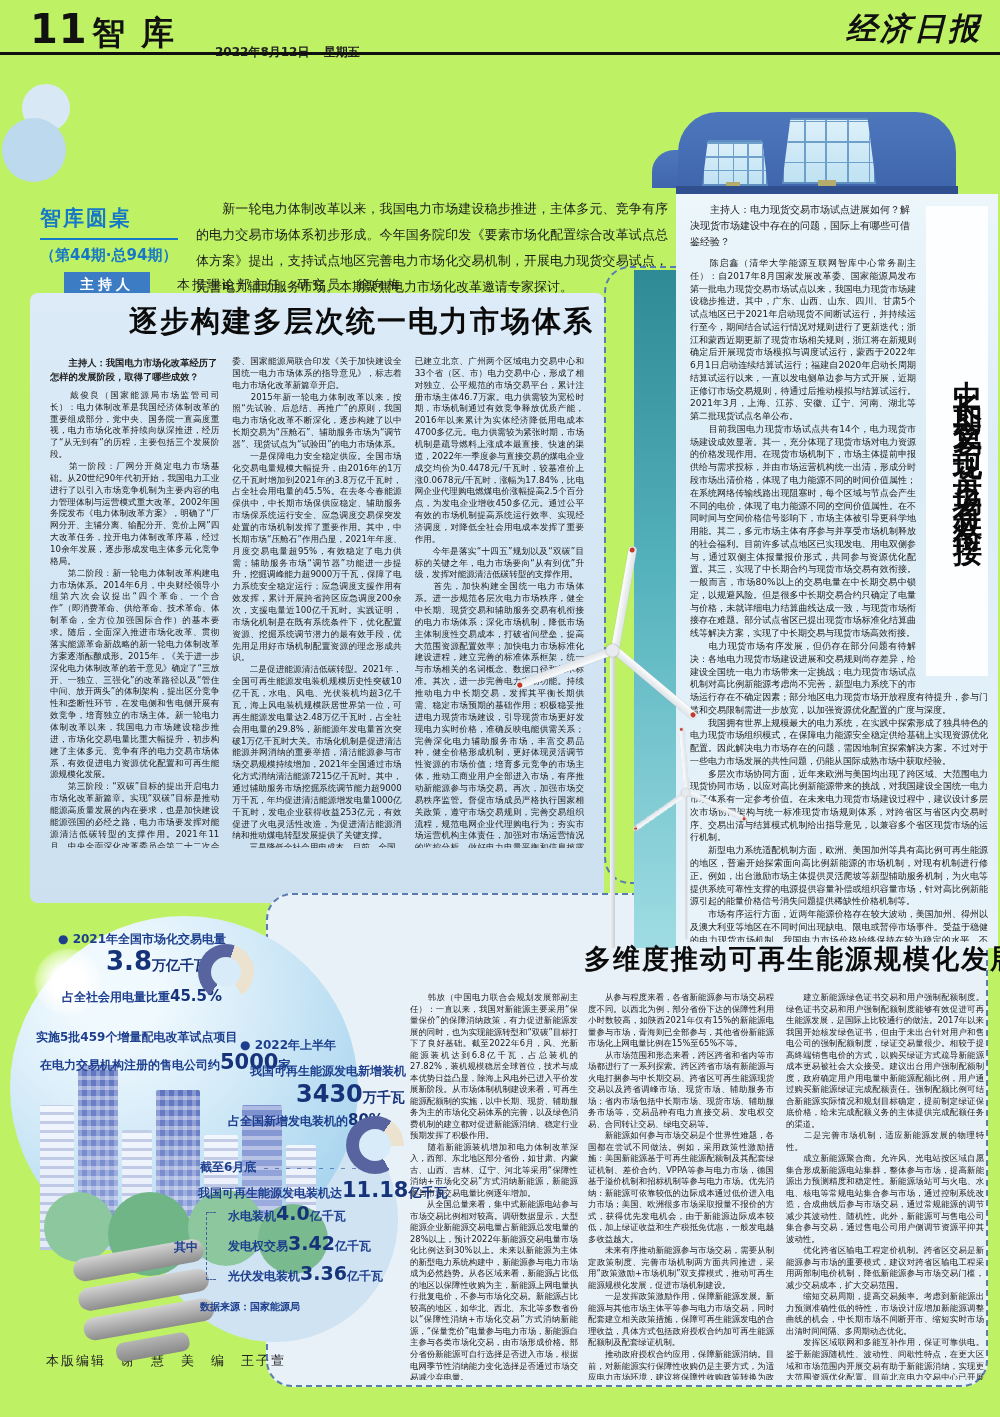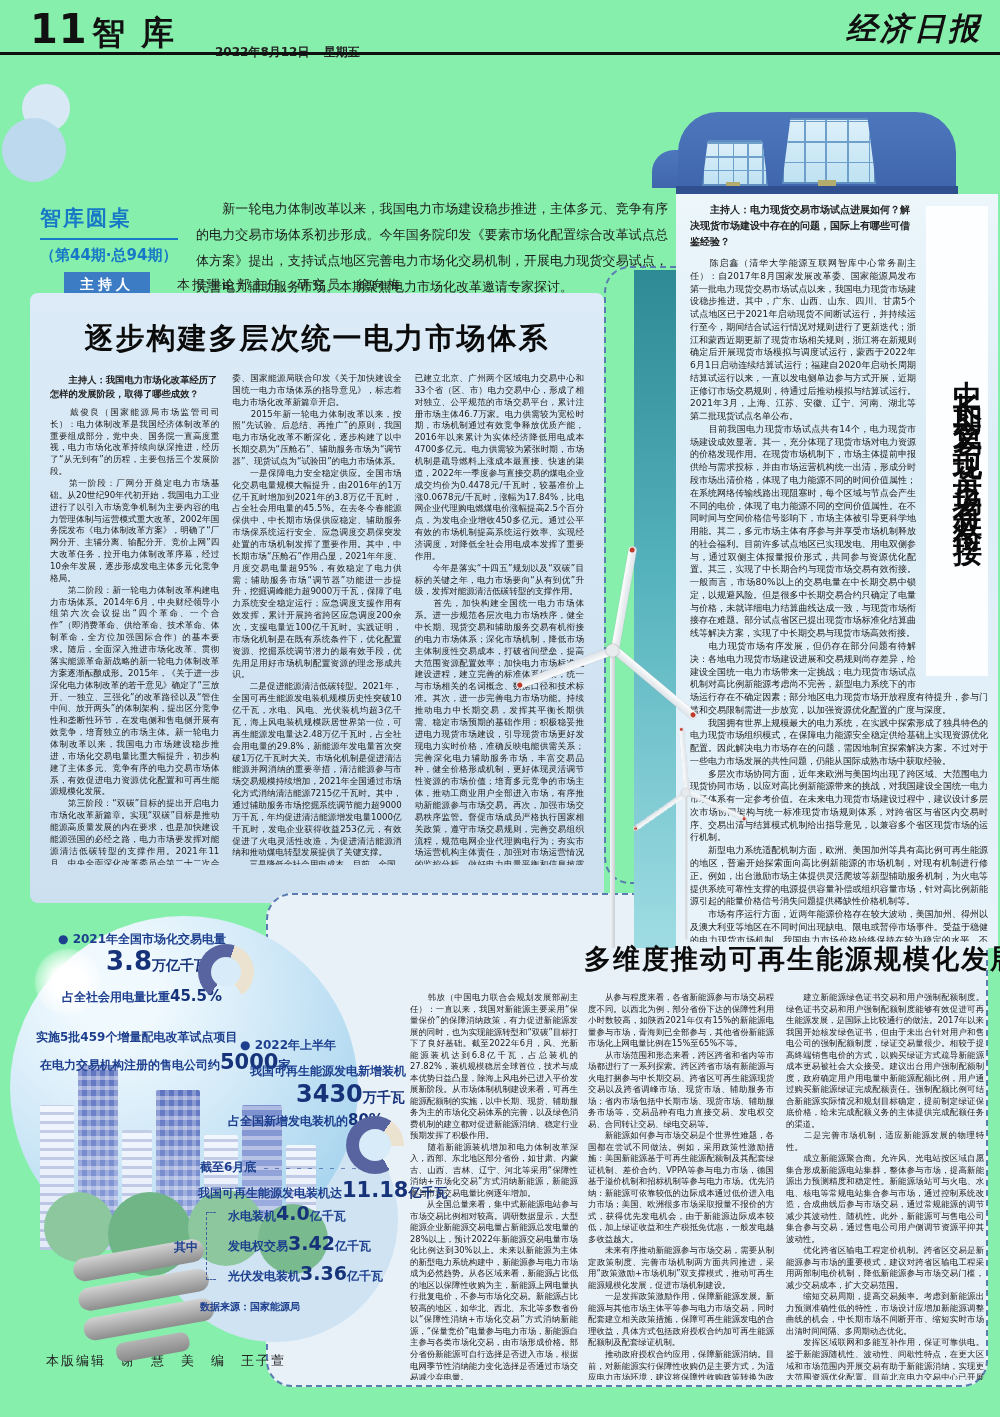--- a/index.html
+++ b/index.html
@@ -1,53 +1,53 @@
 <!DOCTYPE html>
 <html><head>
 <meta charset="utf-8">
 <style>
   html,body{margin:0;padding:0;background:#fff}
-  #page{position:relative;width:1000px;height:1417px;background:#86efac;overflow:hidden;
+  #page{position:relative;width:1000px;height:1417px;background:#bef264;overflow:hidden;
         font-family:"DejaVu Sans",sans-serif;color:#111}
   .abs{position:absolute}
   
   .pageno{font-size:40px;font-weight:900;letter-spacing:1px}
   .secname{font-size:33px;font-weight:800;letter-spacing:16px}
   .hdate{font-size:12px;color:#222;font-weight:600}
   .masthead{font-family:"DejaVu Serif",serif;font-style:italic;font-weight:bold;font-size:31px;letter-spacing:3px}
   .rule{height:3px;background:#101010}
   .dec-circle{border-radius:50%}
   
   .headline{font-size:45px;font-weight:900;letter-spacing:4px;color:#050505;white-space:nowrap}
   .rt-title{color:#1778c8;font-size:21px;font-weight:800;letter-spacing:2px;border-bottom:2px solid #1778c8;padding-bottom:6px}
   .rt-issue{color:#1778c8;font-size:15px;font-weight:700;margin-top:6px}
   .intro{font-family:"DejaVu Serif",serif;font-size:13px;line-height:2.0;text-align:justify;color:#1a1a1a;white-space:pre-line}
   .hostbox{background:#3b7cc4;color:#fff;font-size:14px;font-weight:700;padding:4px 16px;letter-spacing:4px;display:inline-block}
   .hostname{font-family:"DejaVu Serif",serif;font-size:13px;color:#222;margin-left:22px;letter-spacing:2px}
   
   .panel1{background:linear-gradient(180deg,#dcebf7,#cce0f0);border-radius:8px}
-  .s1title{font-size:29px;font-weight:900;letter-spacing:2px;color:#0b0b0b;text-align:center;padding:26px 10px 14px}
+  .s1title{font-size:29px;font-weight:900;letter-spacing:2px;color:#0b0b0b;text-align:right;padding:9px 10px 14px}
   .cols{display:flex;gap:13px;padding:0 20px;height:492px;overflow:hidden}
   .col{flex:1;overflow:hidden}
   .q{font-family:"DejaVu Serif",serif;font-size:9.3px;line-height:1.5;color:#222;font-weight:bold;white-space:pre-line;margin:0 0 6px}
   .bodytxt{font-size:8.6px;line-height:1.38;text-align:justify;color:#1b1b1b;white-space:pre-line}
   
   .dashedbox{border:2px dashed #5a7cb0;border-radius:26px}
   .teal{background:linear-gradient(180deg,#2e8a94,#55b3bd 45%,#9fdce3)}
   .clip-top{background:linear-gradient(180deg,#4d77bd,#3f66ac)}
   .clip-bar{background:#2f4f8f}
   .solar{border:2px solid #5e8fc0;clip-path:polygon(9% 0,91% 0,100% 100%,0 100%);
     background-image:repeating-linear-gradient(90deg,transparent 0 22%,#6fa0cc 22% 24%),
       repeating-linear-gradient(0deg,transparent 0 30%,#6fa0cc 30% 33%),
       linear-gradient(#ddf0fa,#bfe2f2)}
   .stand{background:#b3ac6c}
   .clip-body{background:linear-gradient(180deg,#ecf6fb,#dcedf7 35%,#e8f3fa)}
   .vtitle{writing-mode:vertical-rl;font-size:29px;font-weight:900;letter-spacing:12px;color:#0a0a0a;
           float:right;width:62px;height:470px;margin:4px 0 10px 10px;background:#fdfeff;text-align:center}
-  .s2q{font-family:"DejaVu Serif",serif;font-size:10px;font-weight:bold;line-height:1.6;color:#222;white-space:pre-line;margin:0 0 7px}
+  .s2q{font-family:"DejaVu Serif",serif;font-size:10px;font-weight:normal;line-height:1.6;color:#222;white-space:pre-line;margin:0 0 7px}
   .s2body{font-size:9px;line-height:1.42;text-align:justify;color:#1b1b1b;white-space:pre-line}
   
   .turbine{position:absolute;z-index:6}
   .pole{position:absolute;width:5px;background:linear-gradient(90deg,#f4f6f8,#c9ced3);left:58px;top:50px;border-radius:2px}
   .hub{position:absolute;left:54px;top:46px;width:13px;height:13px;border-radius:50%;background:#e8ebee;box-shadow:0 0 2px #999}
   .blade{position:absolute;left:60px;top:48px;width:108px;height:8px;border-radius:5px;
          background:linear-gradient(#fdfdfd,#dde3e8);box-shadow:0 0 1px #aab;transform-origin:3px 50%}
   .blade::after{content:"";position:absolute;right:1px;top:1px;width:5px;height:5px;border-radius:50%;background:#c0392b}
   
   .panel3{background:#e9f1f8;border:2px dashed #5a7cb0;border-radius:26px}

